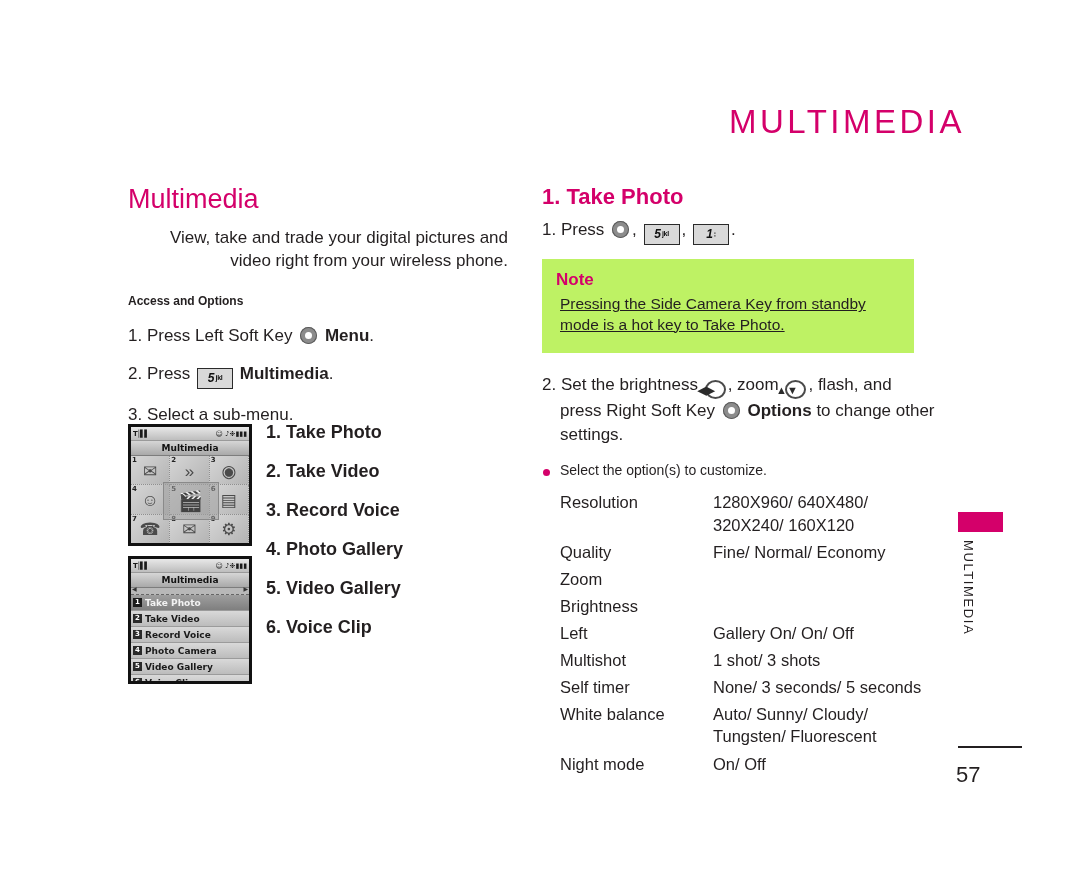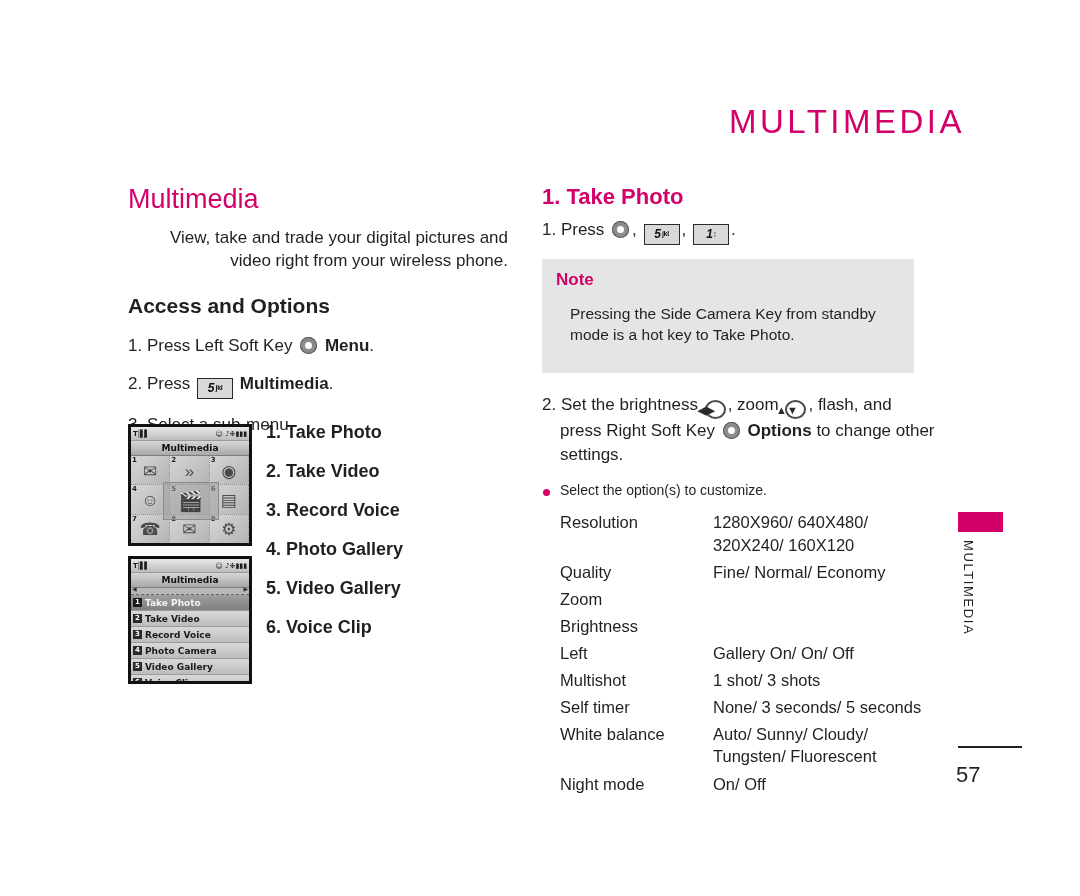--- a/index.html
+++ b/index.html
@@ -60,21 +60,21 @@
 
   .body-para {
     font-size: 17px;
     line-height: 1.32;
     margin: 0 0 22px 0;
     color: #231f20;
     text-align: right;
   }
 
   .subhead {
-    font-size: 21px;
+    font-size: 12px;
     font-weight: 700;
     margin: 0 0 16px 0;
     color: #231f20;
   }
 
   .step {
     font-size: 17px;
     line-height: 1.4;
     margin: 0 0 14px 0;
     color: #231f20;
@@ -156,37 +156,38 @@
     font-size: 11px;
     line-height: 17px;
     text-align: center;
     color: #2a2a2a;
     font-weight: 700;
     box-sizing: border-box;
   }
 
   
   .note-box {
-    background: #e5e5e5;
+    background: #bef264;
     padding: 11px 14px 14px 14px;
     margin: 14px 0 20px 0;
     width: 372px;
     box-sizing: border-box;
   }
   .note-title {
     color: #d4006a;
     font-weight: 700;
     font-size: 17px;
     margin: 0 0 2px 0;
   }
   .note-body {
     font-size: 15.5px;
     line-height: 1.32;
     color: #231f20;
-    margin: 14px;
+    margin: 4px;
+    text-decoration: underline;
   }
 
   
   .bullet-row {
     font-size: 14px;
     line-height: 1.35;
     margin: 0 0 10px 0;
     padding-left: 18px;
     position: relative;
   }

